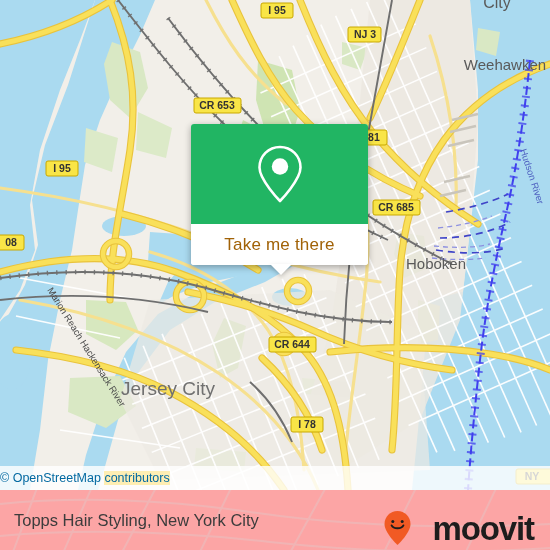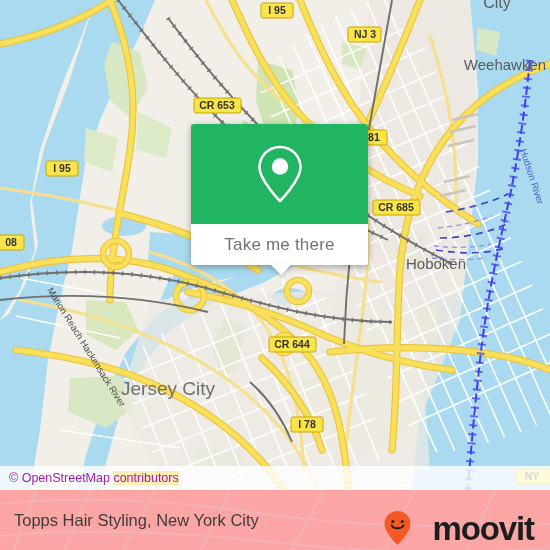--- a/index.html
+++ b/index.html
@@ -12,42 +12,42 @@
 
   
   #map{position:absolute;left:0;top:0;width:550px;height:490px;overflow:hidden;background:#EFEDE6;}
   #map svg{display:block;}
 
   
   #attrib{
     position:absolute;left:0;bottom:0;width:100%;
     height:24px;line-height:24px;
     background:rgba(255,255,255,.80);
-    font-size:12.5px;color:#a21caf;
-    padding-left:9px;box-sizing:border-box;
+    font-size:12.5px;color:#0369a1;
+    box-sizing:border-box;
     white-space:nowrap;
   }
   #attrib .hl{background:rgba(255,226,120,.55);}
 
   
   #card{
     position:absolute;left:191px;top:124px;width:177px;
     border-radius:3px;
     box-shadow:0 2px 7px rgba(0,0,0,.33);
     overflow:hidden;
     background:#fff;
   }
   #card-top{
     background:#21b563;height:100px;
     display:flex;align-items:center;justify-content:center;
   }
   #card-btn{
     height:41px;background:#fff;
     display:flex;align-items:center;justify-content:center;
-    font-size:17px;color:#737373;letter-spacing:.2px;
+    font-size:17px;color:#a16207;letter-spacing:.2px;
     cursor:pointer;user-select:none;
   }
   #card-arrow{
     position:absolute;left:270px;top:264px;
     width:0;height:0;
     border-left:11px solid transparent;
     border-right:11px solid transparent;
     border-top:11px solid #fff;
     filter:drop-shadow(0 2px 2px rgba(0,0,0,.2));
   }

